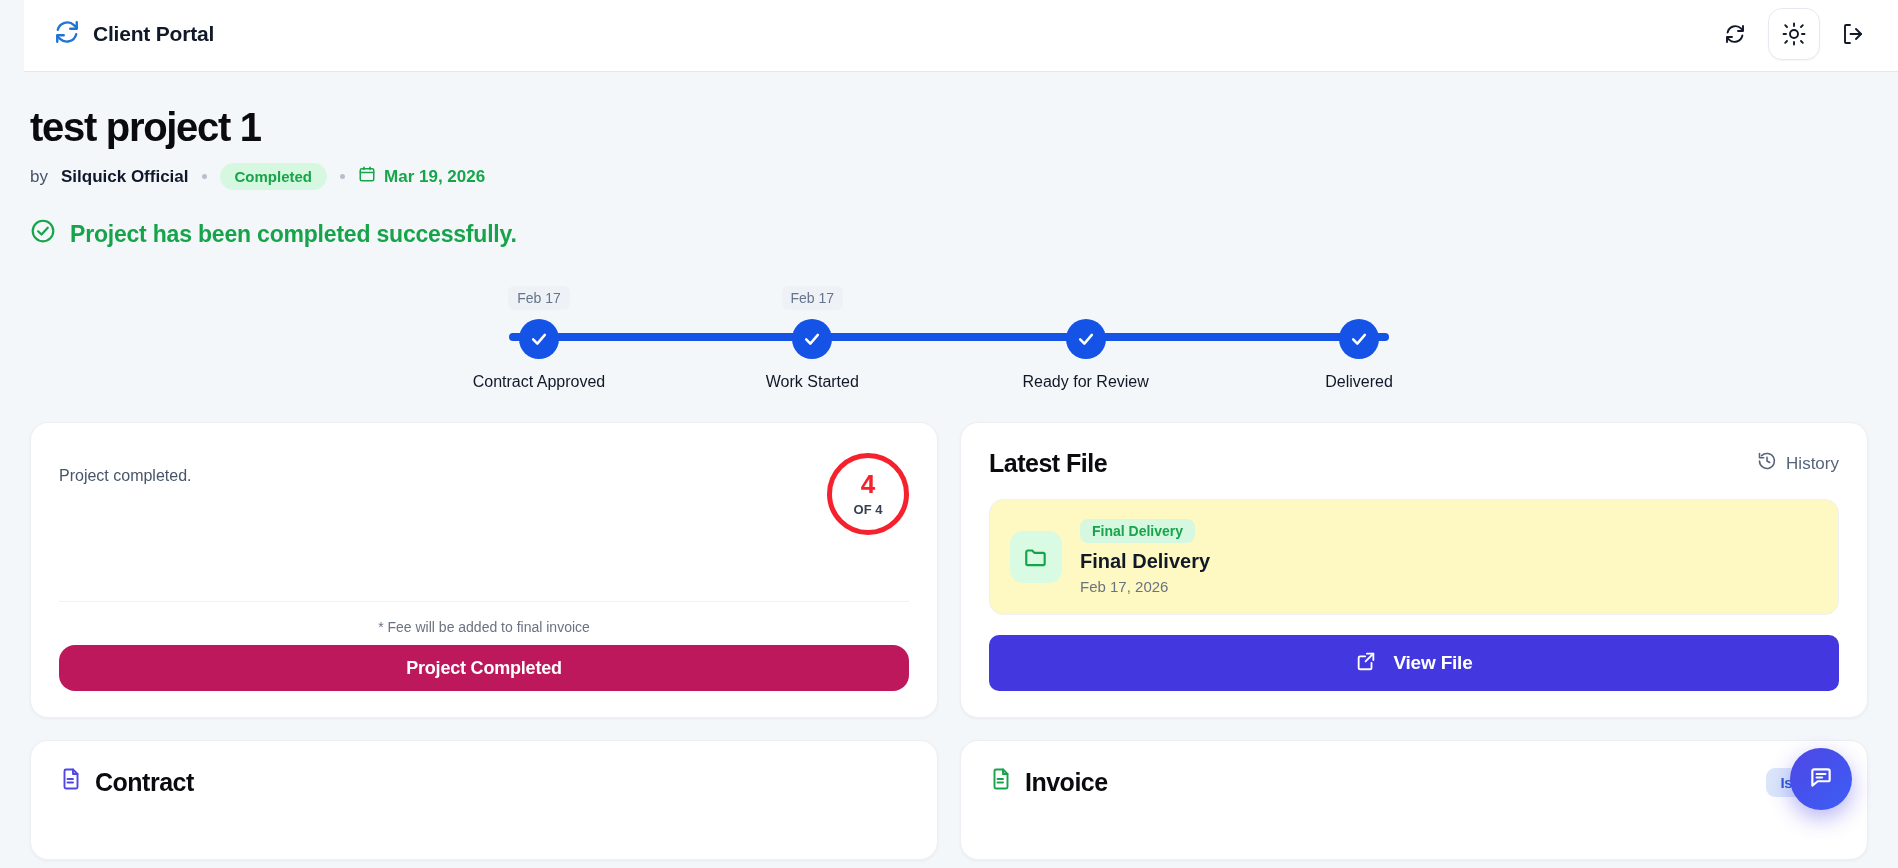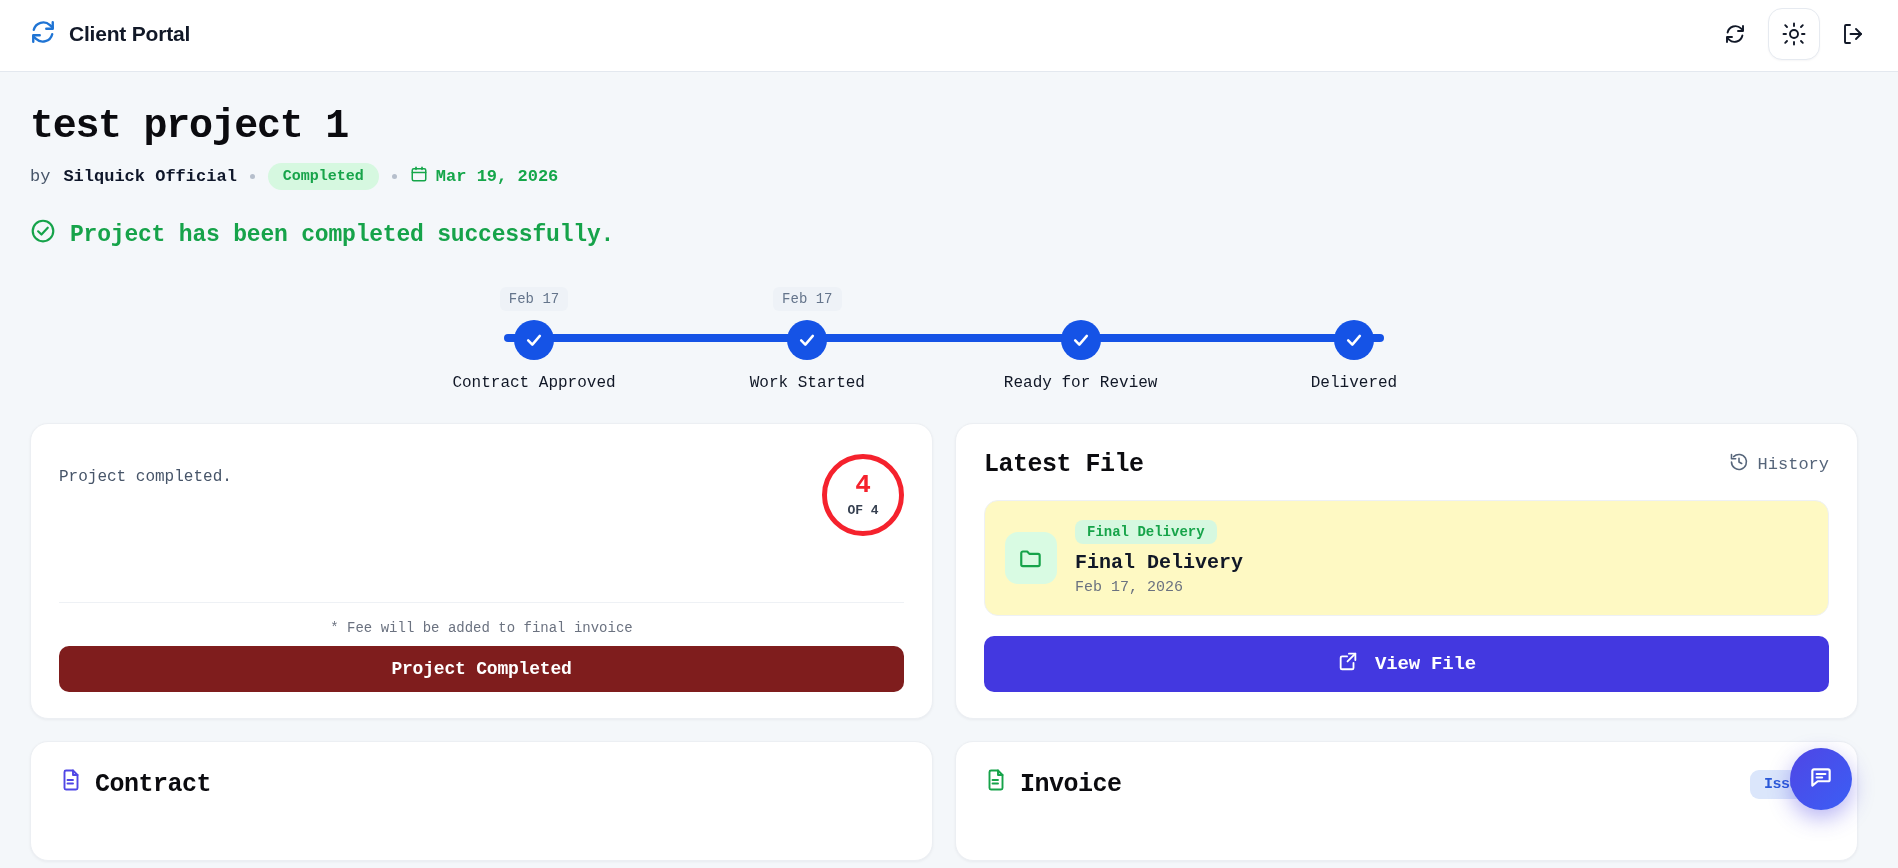--- a/index.html
+++ b/index.html
@@ -10,20 +10,21 @@
     overflow: hidden;
   }
 
   
   .topbar {
     height: 72px;
     background: #ffffff;
     border-bottom: 1px solid #e3e8ef;
     display: flex; align-items: center;
     padding: 0 30px 4px 30px;
+    margin-left: 24px;
   }
   .brand { display: flex; align-items: center; gap: 13px; }
   .brand-name {
     font-size: 21px; font-weight: 700; color: #111827;
     letter-spacing: -0.2px;
   }
   .topbar-actions {
     margin-left: auto; display: flex; align-items: center; gap: 18px;
   }
   .icon-btn {
@@ -33,21 +34,21 @@
   }
   .icon-btn-boxed {
     width: 52px; height: 52px; border-radius: 14px;
     background: #ffffff; border: 1px solid #e6eaf0;
     display: flex; align-items: center; justify-content: center;
     color: #111827; cursor: pointer;
     box-shadow: 0 1px 2px rgba(16,24,40,.04);
   }
 
   
-  .page { padding: 34px 40px 0 30px; position: relative; height: calc(868px - 72px); font-family: Liberation Mono, monospace; }
+  .page { padding: 34px 30px 0 30px; position: relative; height: calc(868px - 72px); }
 
   .proj-title {
     font-size: 40px; font-weight: 800; color: #0b0b0f;
     letter-spacing: -1.3px; line-height: 1.05;
   }
   .proj-meta {
     margin-top: 15px;
     display: flex; align-items: center; gap: 13px;
     font-size: 17px; color: #475569;
   }
@@ -123,22 +124,22 @@
     width: 82px; height: 82px; border-radius: 50%;
     border: 5px solid #f5222d;
     display: flex; flex-direction: column; align-items: center; justify-content: center;
     background: #fff;
   }
   .rev-badge .num { font-size: 26px; font-weight: 800; color: #f5222d; line-height: 1; }
   .rev-badge .of { font-size: 13px; color: #374151; margin-top: 5px; font-weight: 600; }
   .rev-divider { margin-top: auto; border-top: 1px solid #eef1f5; }
   .rev-note { text-align: center; font-size: 14px; color: #6b7280; margin: 17px 0 10px; }
   .btn-disabled {
-    width: 100%; height: 46px; border-radius: 10px; border: none;
-    background: #7f1d1d; color: #ffffff;
+    width: 100%; height: 46px; border-radius: 16px; border: none;
+    background: #be185d; color: #ffffff;
     font-size: 18px; font-weight: 700; letter-spacing: -0.2px;
     font-family: inherit; cursor: default;
   }
 
   
   .file-card { height: 296px; display: flex; flex-direction: column; }
   .file-head { display: flex; align-items: center; }
   .file-title { font-size: 25px; font-weight: 800; color: #0b0b0f; letter-spacing: -0.5px; }
   .history-btn {
     margin-left: auto; display: flex; align-items: center; gap: 9px;

